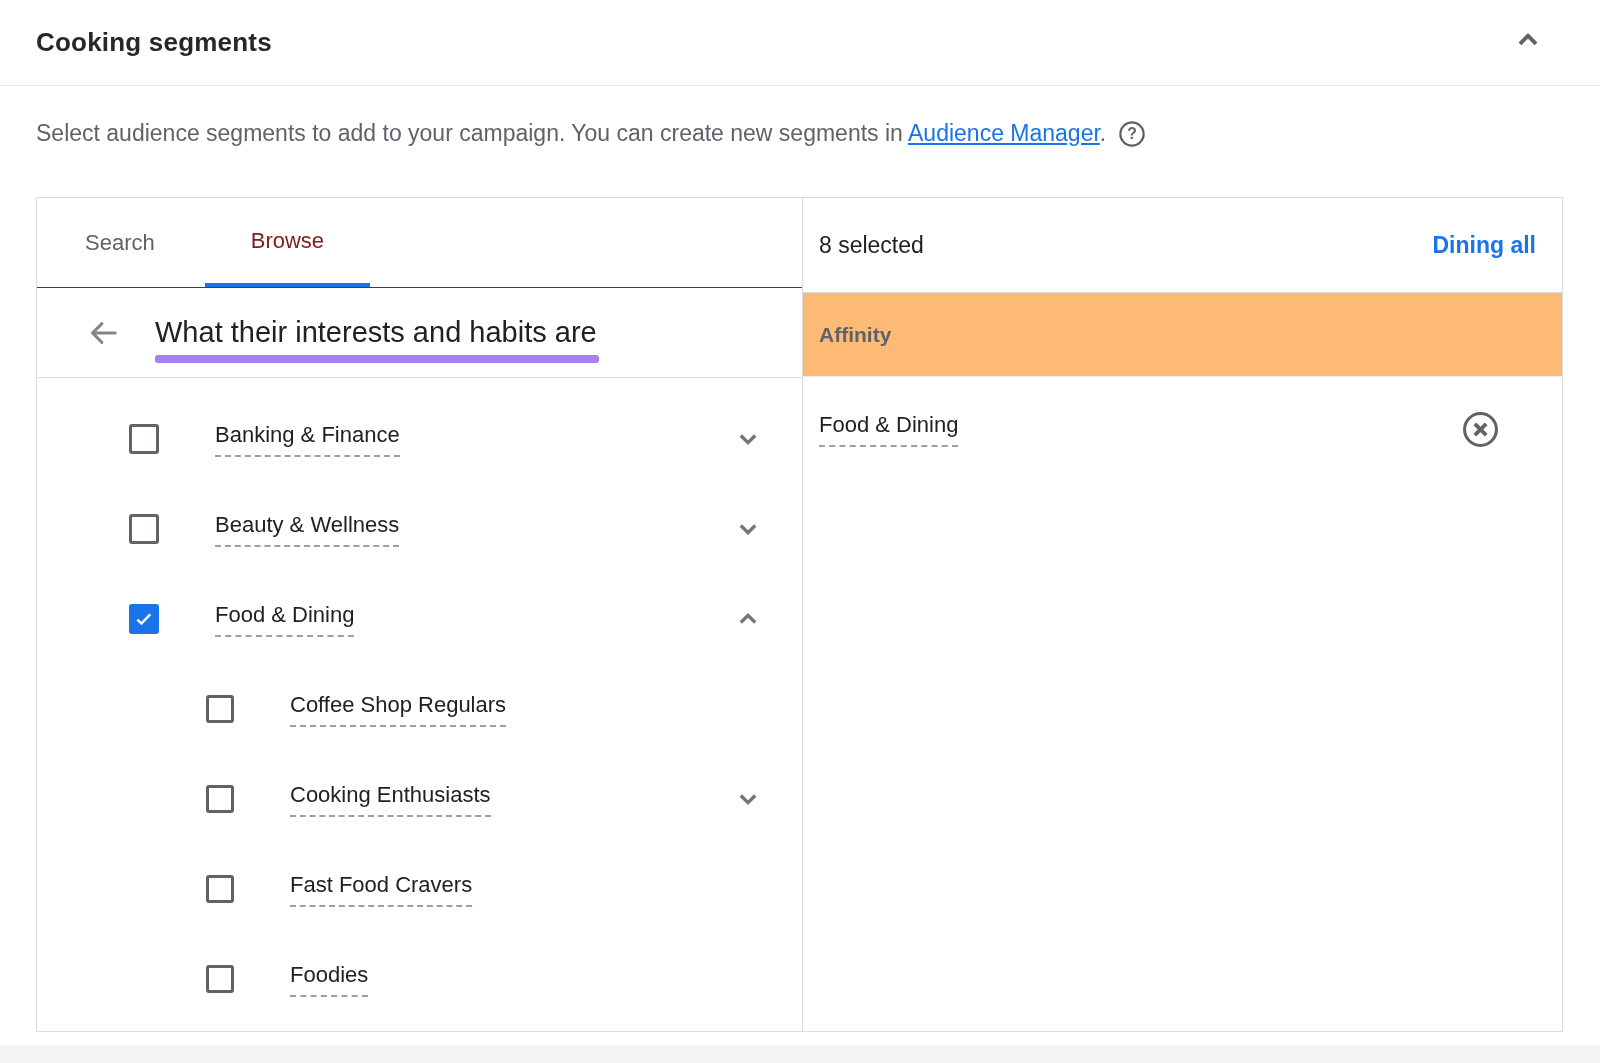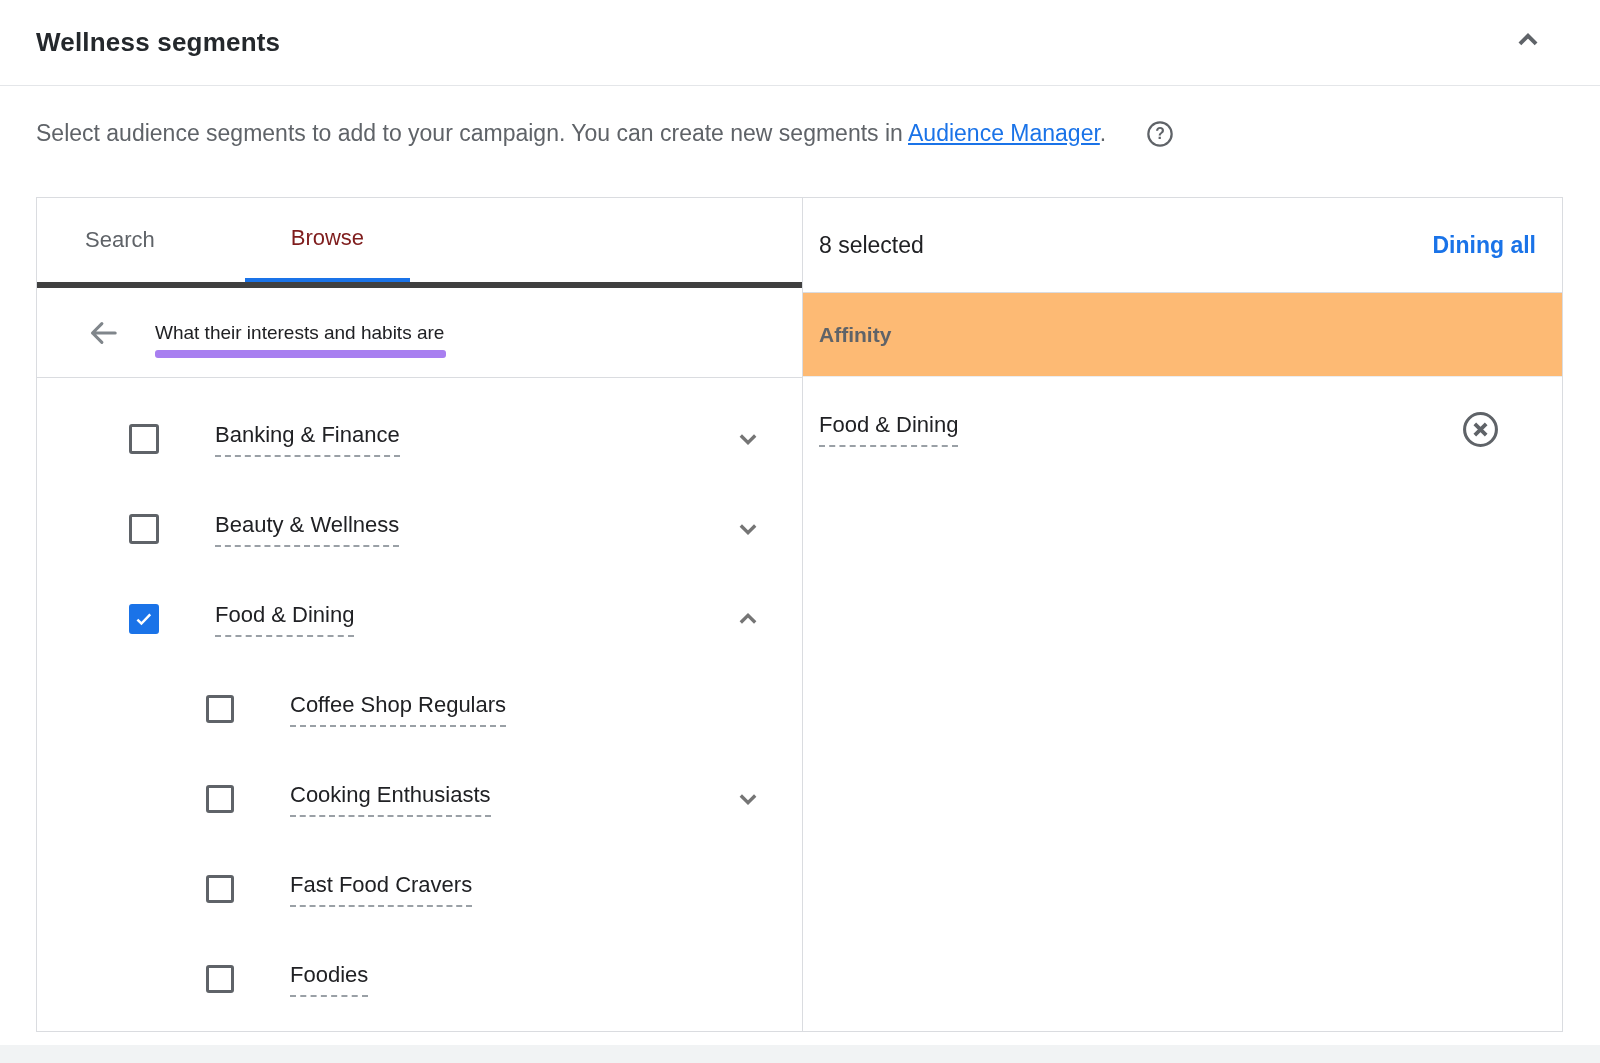--- a/index.html
+++ b/index.html
@@ -8,37 +8,37 @@
     font-family:"Liberation Sans",sans-serif;color:#202124;
   }
   
   .hdr{position:absolute;top:0;left:0;right:0;height:86px;border-bottom:1px solid #e4e6e9;
        display:flex;align-items:center;padding:0 0 0 36px;box-sizing:border-box;}
   .hdr h1{font-size:26px;font-weight:600;margin:0;letter-spacing:.2px;color:#24282c;}
   .collapse-btn{position:absolute;right:52px;top:20px;width:40px;height:40px;border:none;background:transparent;
        display:flex;align-items:center;justify-content:center;cursor:pointer;padding:0;}
   
   .desc{position:absolute;top:86px;left:36px;right:36px;height:94px;display:flex;align-items:center;
-        font-size:23px;color:#5f6368;gap:28px;}
+        font-size:23px;color:#5f6368;}
   .desc a{color:#1a73e8;text-decoration:underline;}
   .help{display:inline-flex;margin-left:12px;position:relative;top:1px;}
   
   .panel{position:absolute;left:36px;top:197px;width:1527px;height:835px;border:1px solid #dadce0;
          box-sizing:border-box;display:flex;background:#fff;}
   .leftcol{width:766px;box-sizing:border-box;border-right:1px solid #dadce0;display:flex;flex-direction:column;}
   .rightcol{flex:1;display:flex;flex-direction:column;min-width:0;}
   
-  .tabs{height:90px;border-bottom:6px solid #404040;display:flex;align-items:stretch;padding-left:10px;box-sizing:border-box;gap:40px;}
+  .tabs{height:90px;border-bottom:1px solid #404040;display:flex;align-items:stretch;padding-left:10px;box-sizing:border-box;}
   .tab{display:flex;align-items:center;padding:0 38px;font-size:22px;font-weight:500;color:#5f6368;cursor:pointer;
        box-sizing:border-box;}
   .tab.active{color:#7f1d1d;border-bottom:4px solid #1a73e8;padding:0 46px;margin-left:12px;}
   
   .crumb{height:90px;border-bottom:1px solid #dadce0;display:flex;align-items:center;box-sizing:border-box;}
   .back{margin-left:49px;display:flex;cursor:pointer;}
-  .crumb-label{margin-left:35px;font-size:19px;color:#202124;position:relative;display:inline-block;}
+  .crumb-label{margin-left:35px;font-size:29px;color:#202124;position:relative;display:inline-block;}
   .annot{position:absolute;left:0;right:-2px;bottom:-14px;height:8px;background:#a87ff0;border-radius:3px;}
   
   .seg-list{flex:1;padding-top:16px;overflow:hidden;}
   .row{height:90px;display:flex;align-items:center;}
   .row.lvl0{padding-left:92px;}
   .row.lvl1{padding-left:169px;}
   .cb{width:30px;height:30px;box-sizing:border-box;border:3px solid #5f6368;border-radius:3px;background:#fff;
       flex:0 0 auto;display:flex;align-items:center;justify-content:center;cursor:pointer;}
   .lvl1 .cb{width:28px;height:28px;}
   .cb.on{background:#1a73e8;border-color:#1a73e8;}
@@ -56,21 +56,21 @@
   .remove{margin-left:auto;display:flex;cursor:pointer;}
   
   .footer-strip{position:absolute;left:0;right:0;bottom:0;height:18px;background:#f1f3f4;}
 </style>
 </head>
 <body>
 
 <div class="app">
 
   <div class="hdr">
-    <h1>Wellness segments</h1>
+    <h1>Cooking segments</h1>
     <button class="collapse-btn">
       <span style="display:flex;">
         <svg width="36" height="36" viewBox="0 0 24 24">
             <path d="M6.6 14.6 12 9.2l5.4 5.4" fill="none" stroke="#5f6368" stroke-width="2.6"></path>
           </svg>
       </span>
     </button>
   </div>
 
   <div class="desc">

